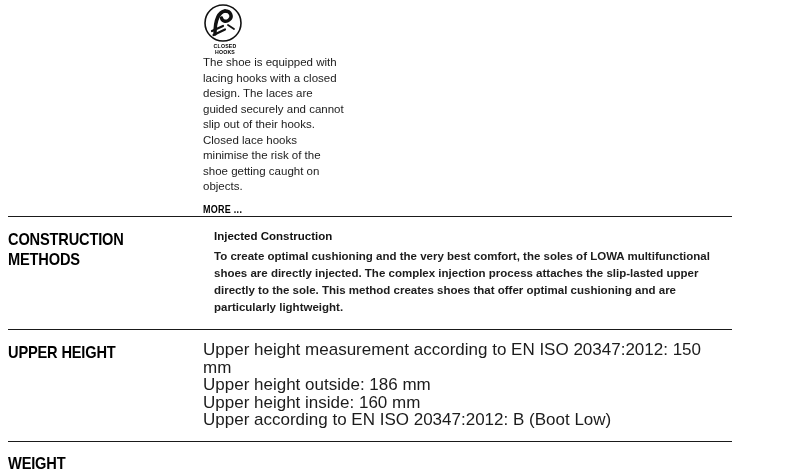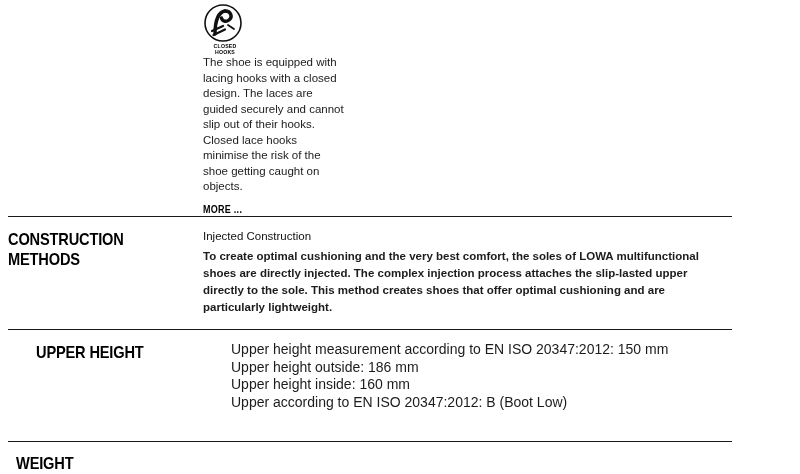--- a/index.html
+++ b/index.html
@@ -93,42 +93,42 @@
     letter-spacing: 0.3px;
     color: #000;
     cursor: pointer;
     display: inline-block;
     transform: scaleX(0.9);
     transform-origin: left center;
   }
 
   
   #construction-divider { position: absolute; left: 0; right: 0; top: 216px; }
-  #construction-section { position: absolute; left: 0; right: 0; top: 228px; }
+  #construction-section { position: absolute; left: 0; right: 0; top: 228px; gap: 11px; }
   #upper-divider        { position: absolute; left: 0; right: 0; top: 329px; }
-  #upper-section        { position: absolute; left: 0; right: 0; top: 341px; margin-left: 28px; }
+  #upper-section        { position: absolute; left: 0; right: 0; top: 341px; }
   #weight-divider       { position: absolute; left: 0; right: 0; top: 441px; }
-  #weight-section       { position: absolute; left: 8px; right: 0; top: 453px; }
+  #weight-section       { position: absolute; left: 0; right: 0; top: 453px; }
 
   .body-heading {
-    font-weight: normal;
+    font-weight: bold;
     font-size: 11.5px;
     line-height: 16px;
     color: #111;
     margin-bottom: 4px;
   }
   .body-para {
     font-size: 11.5px;
     line-height: 17px;
     color: #1c1c1c;
     max-width: 590px;
     font-weight: bold;
   }
   .body-line {
-    font-size: 14px;
+    font-size: 17px;
     line-height: 17.5px;
     color: #1c1c1c;
   }
   .title-weight { padding-top: 1px; }
 </style>
 </head>
 <body>
 
 <div class="page">
 

